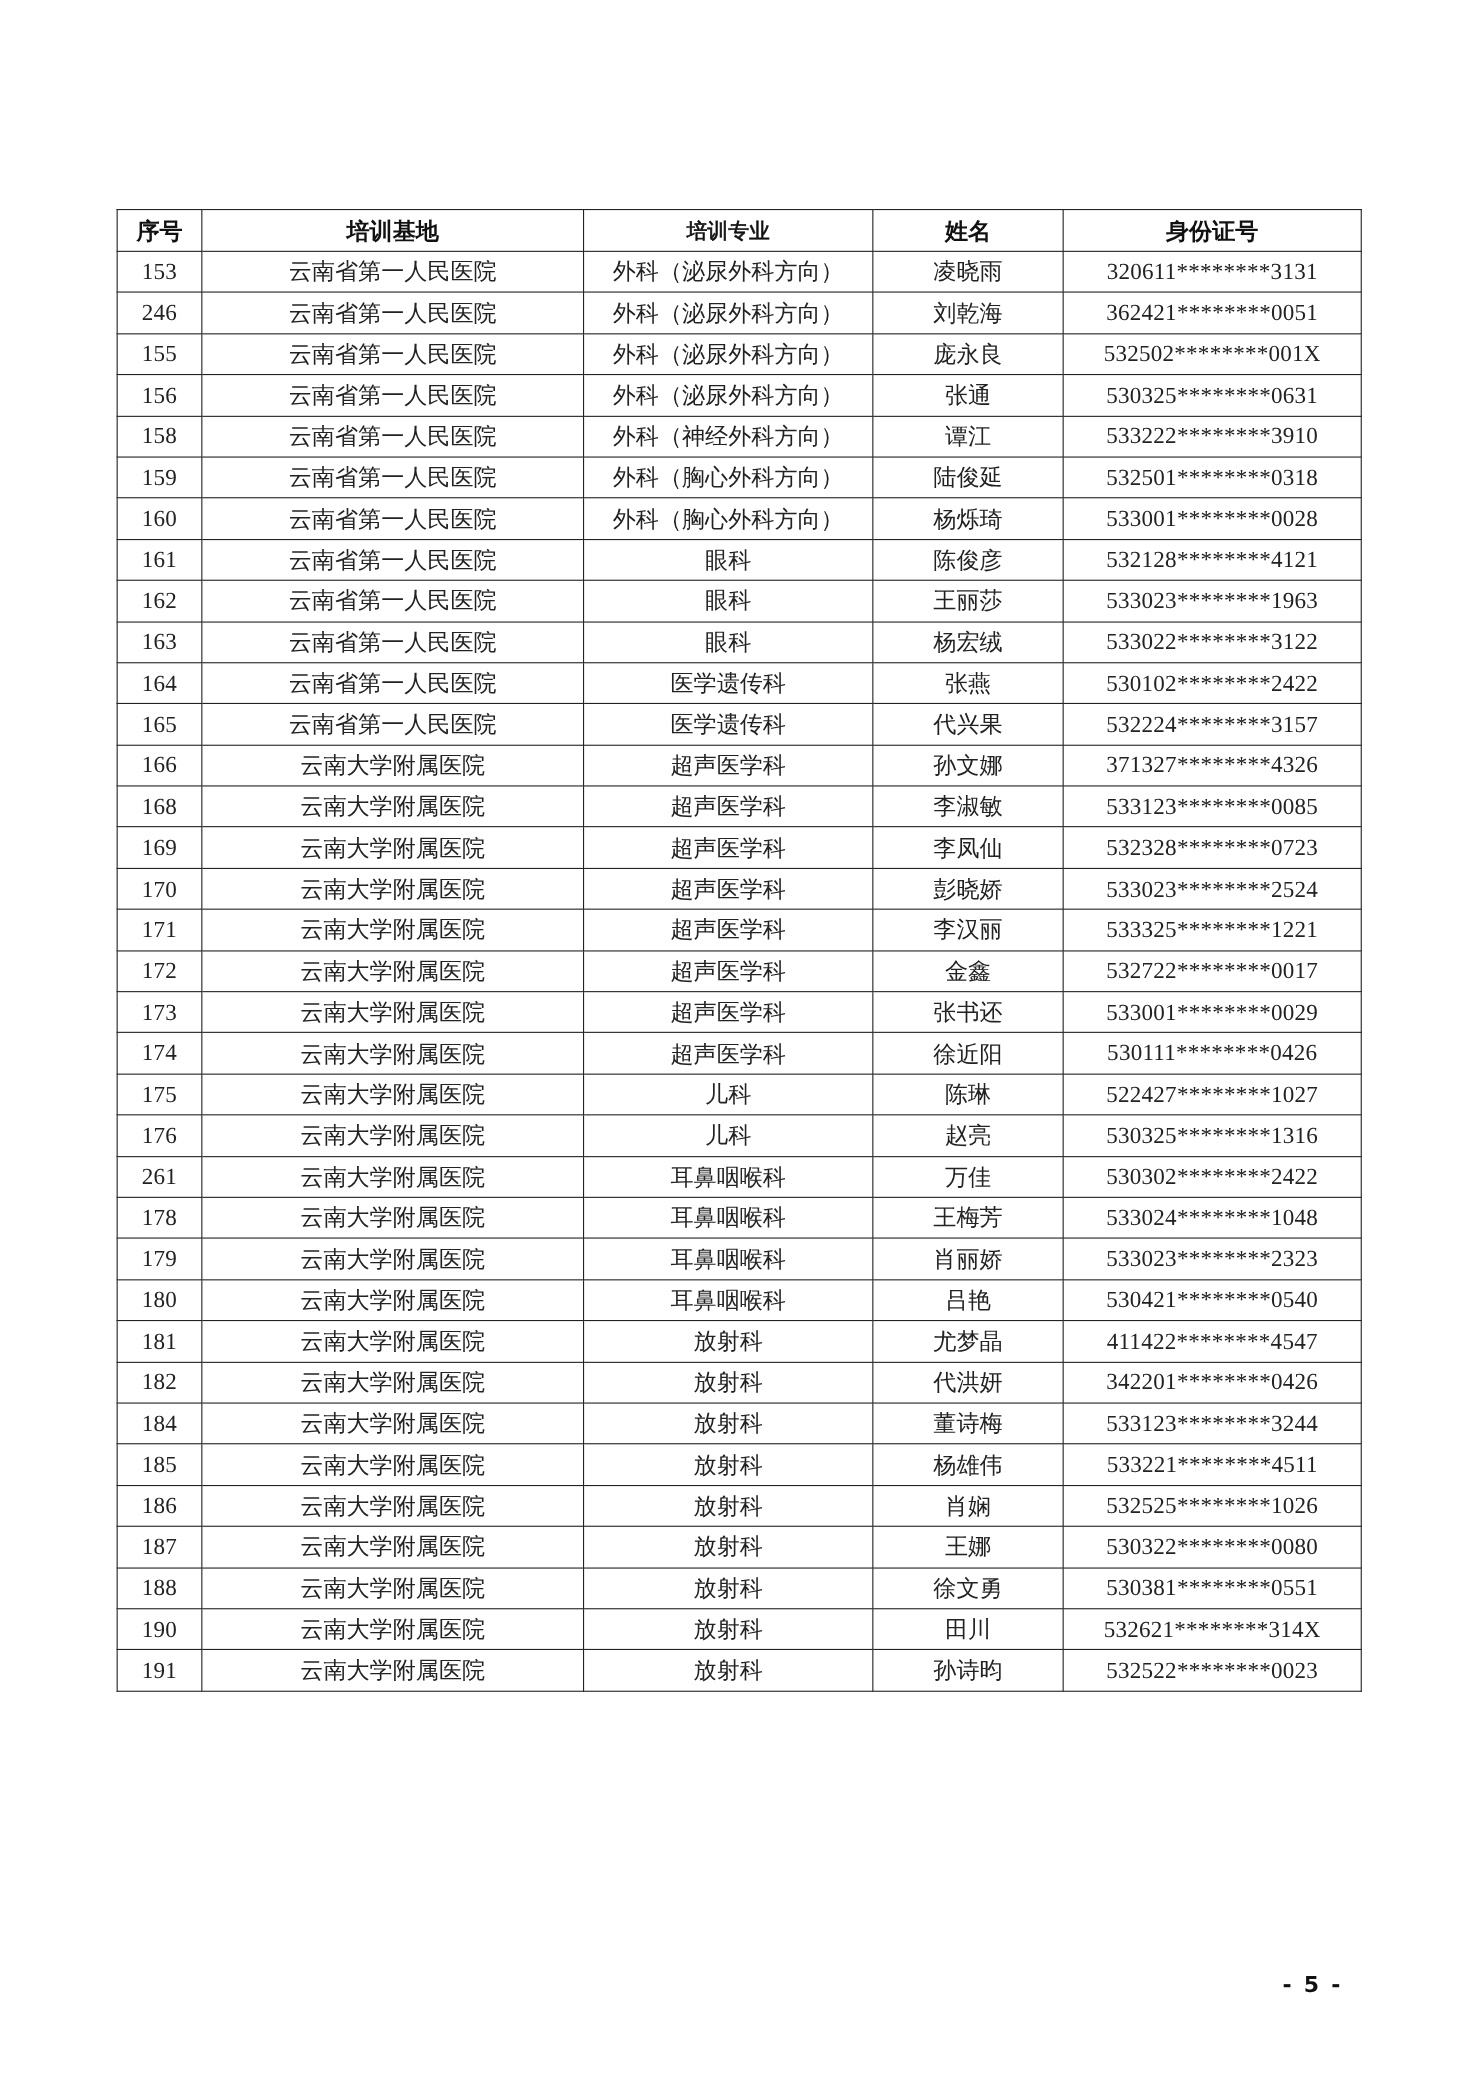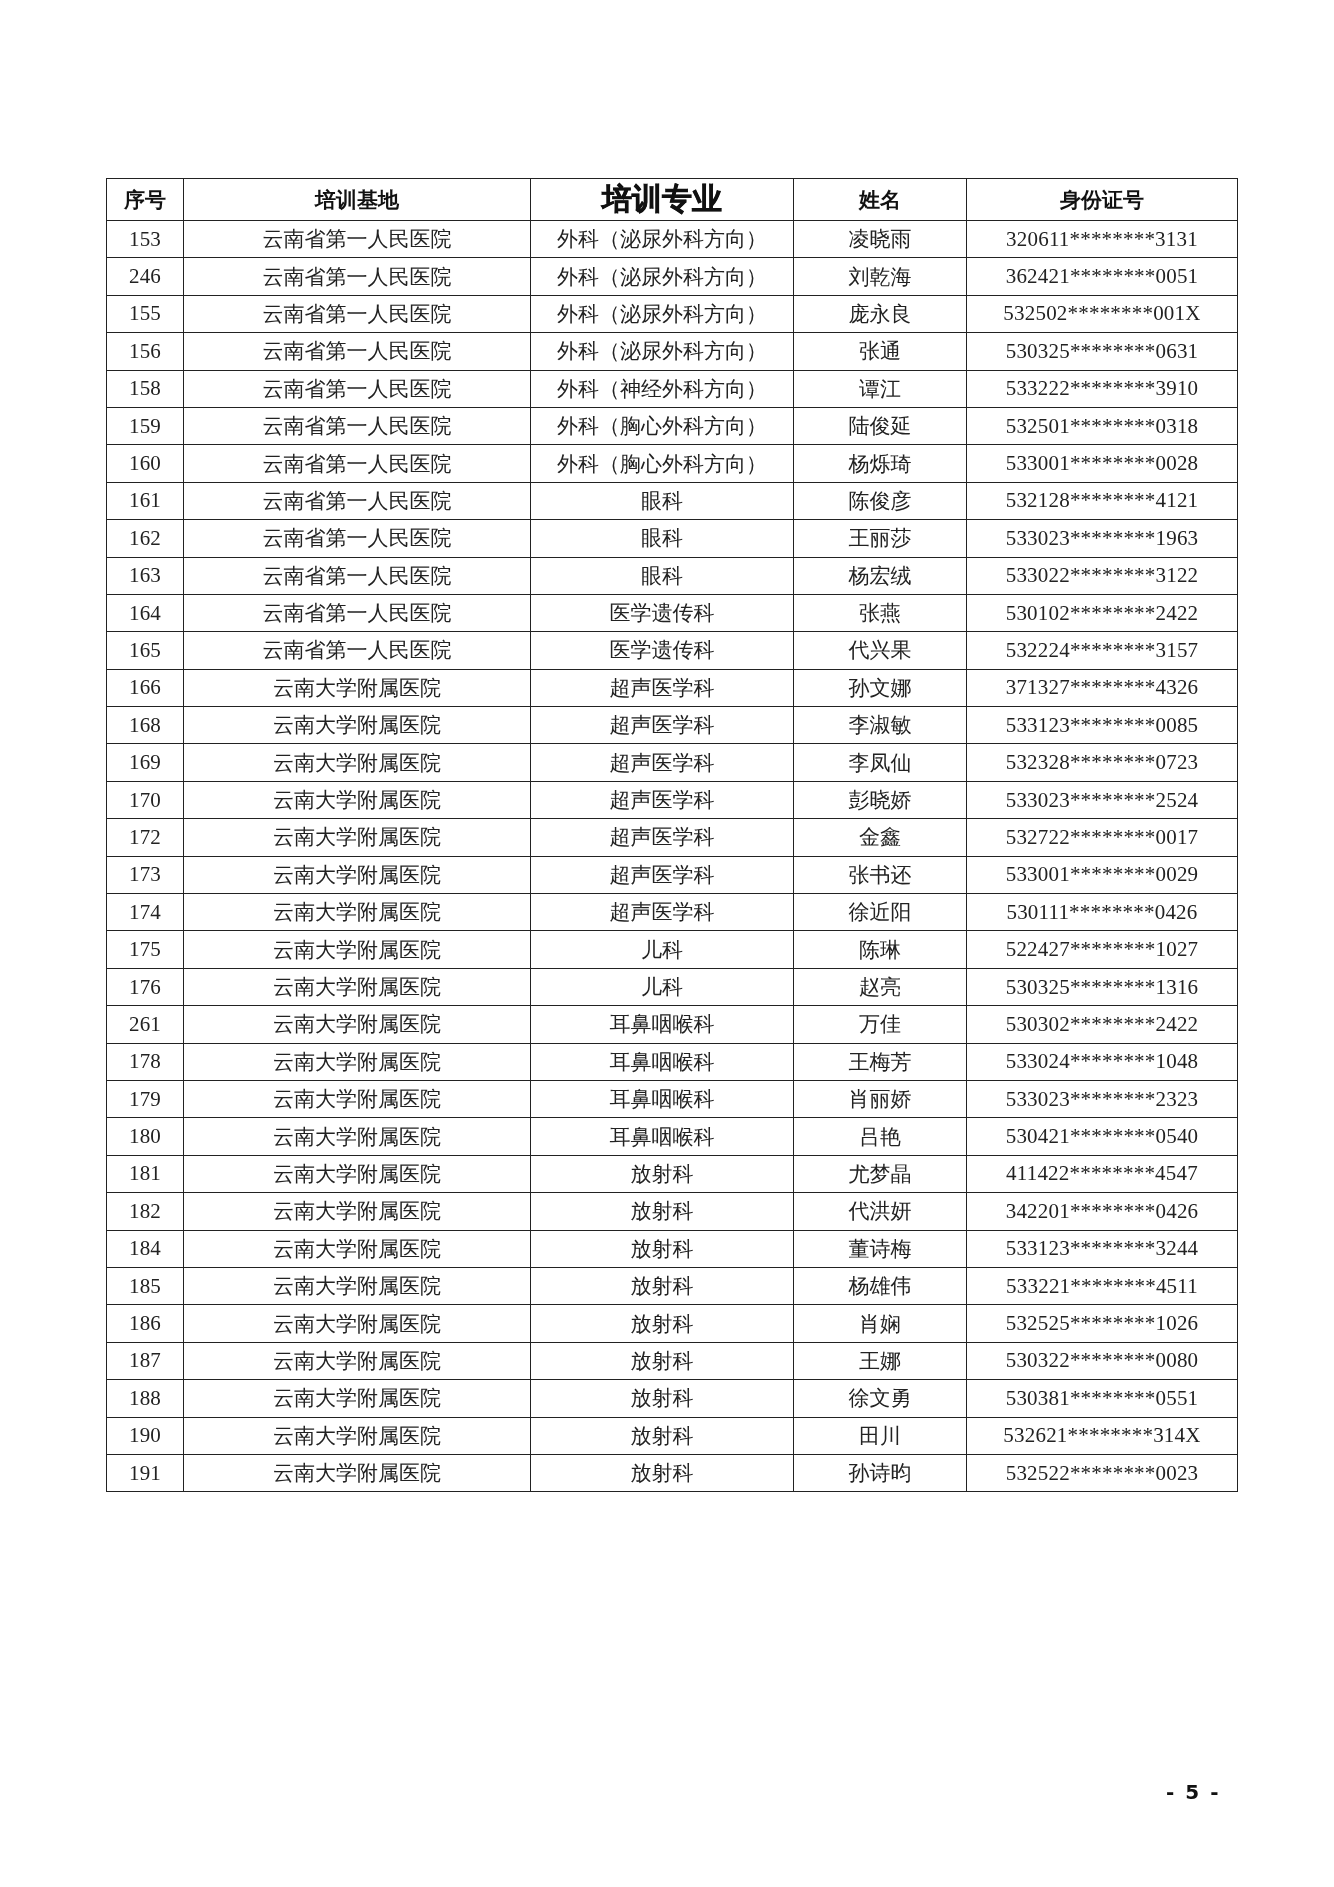--- a/index.html
+++ b/index.html
@@ -10,21 +10,21 @@
     body {
       width: 1334px;
       height: 1887px;
       position: relative;
       overflow: hidden;
       font-family: "Liberation Serif", "DejaVu Serif", serif;
       color: #1a1a1a;
     }
     .page {
       position: absolute;
-      left: 0; top: 0;
+      left: 0; top: 12px;
       width: 1334px;
       height: 1595px;
     }
     table.roster {
       position: absolute;
       left: 106px;
       top: 178px;
       width: 1131px;
       border-collapse: collapse;
       table-layout: fixed;
@@ -38,22 +38,22 @@
       overflow: hidden;
     }
     table.roster th {
       height: 37px;
       font-family: "DejaVu Sans", "Liberation Sans", sans-serif;
       font-weight: bold;
       font-size: 21px;
       color: #111;
     }
     table.roster th.big {
-      font-size: 30px;
-      font-weight: bold;
+      font-size: 19px;
+      font-weight: normal;
       -webkit-text-stroke: 0.6px #111;
     }
     table.roster td {
       height: 36.4px;
       font-size: 21px;
       color: #222;
     }
     table.roster td.num,
     table.roster td.id {
       font-family: "Liberation Serif", "DejaVu Serif", serif;
@@ -204,20 +204,27 @@
           <td class="id">532328********0723</td>
         </tr>
         <tr>
           <td class="num">170</td>
           <td class="base">云南大学附属医院</td>
           <td class="major">超声医学科</td>
           <td class="name">彭晓娇</td>
           <td class="id">533023********2524</td>
         </tr>
         <tr>
+          <td class="num">171</td>
+          <td class="base">云南大学附属医院</td>
+          <td class="major">超声医学科</td>
+          <td class="name">李汉丽</td>
+          <td class="id">533325********1221</td>
+        </tr>
+        <tr>
           <td class="num">172</td>
           <td class="base">云南大学附属医院</td>
           <td class="major">超声医学科</td>
           <td class="name">金鑫</td>
           <td class="id">532722********0017</td>
         </tr>
         <tr>
           <td class="num">173</td>
           <td class="base">云南大学附属医院</td>
           <td class="major">超声医学科</td>

